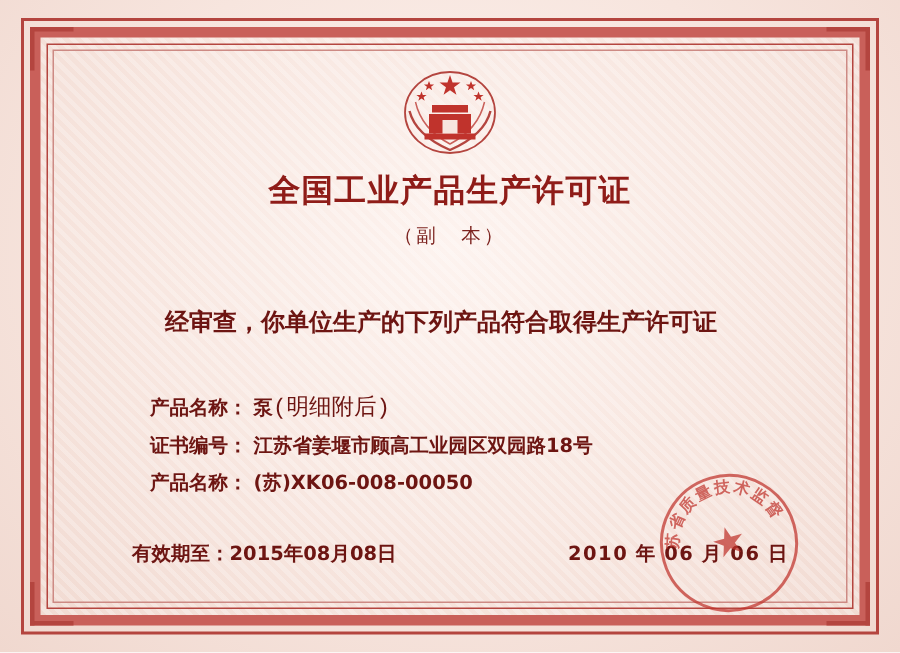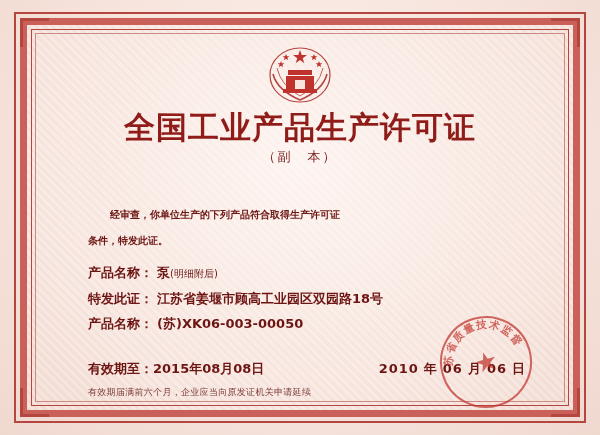--- a/index.html
+++ b/index.html
@@ -96,21 +96,21 @@
   .emblem {
     width: 78px;
     height: 62px;
   }
 
   .title {
     position: absolute;
     top: 72px;
     left: 0; right: 0;
     text-align: center;
-    font-size: 31px;
+    font-size: 21px;
     line-height: 34px;
     font-weight: bold;
     color: #8f1c18;
     letter-spacing: 1px;
     font-family: "DejaVu Sans", "Liberation Sans", sans-serif;
   }
   .subtitle {
     position: absolute;
     top: 110px;
     left: 0; right: 0;
@@ -129,49 +129,51 @@
     color: #6d1512;
   }
 
   .body-lines {
     position: absolute;
     top: 164px;
     left: 48px;
     right: 19px;
     color: #6d1512;
     font-weight: bold;
-    font-size: 10px;
+    font-size: 16px;
     line-height: 26px;
   }
   .body-lines .l1 { text-indent: 22px; }
   .body-lines .l2 { text-indent: 0px; }
 
   .fields {
     position: absolute;
     top: 222px;
     left: 48px;
     right: 30px;
     color: #6d1512;
     font-size: 13px;
     line-height: 25px;
     font-weight: bold;
   }
   .field {
     white-space: nowrap;
   }
   .field .label {
     display: inline-block;
+    margin-left: 12px;
   }
   .field .value {
     display: inline-block;
     margin-left: 4px;
   }
   .field .small {
-    font-size: 10px;
+    font-size: 15px;
     font-weight: normal;
+    font-family: Liberation Mono, monospace;
   }
 
   .date-row {
     position: absolute;
     top: 322px;
     left: 48px;
     right: 34px;
     color: #6d1512;
     font-size: 13px;
     font-weight: bold;
@@ -264,45 +266,43 @@
         </g>
       </svg>
     </div>
 
     <div class="title">全国工业产品生产许可证</div>
     <div class="subtitle">（副　本）</div>
 
 
     <div class="body-lines">
       <div class="l1">经审查，你单位生产的下列产品符合取得生产许可证</div>
-      <div class="l2">条件，特发此证。</div>
     </div>
 
     <div class="fields">
       <div class="field">
         <span class="label">产品名称：</span><span class="value">泵</span><span class="small">(明细附后)</span>
       </div>
       <div class="field">
-        <span class="label">特发此证：</span><span class="value">江苏省姜堰市顾高工业园区双园路18号</span>
+        <span class="label">证书编号：</span><span class="value">江苏省姜堰市顾高工业园区双园路18号</span>
       </div>
       <div class="field">
-        <span class="label">产品名称：</span><span class="value">(苏)XK06-003-00050</span>
+        <span class="label">产品名称：</span><span class="value">(苏)XK06-008-00050</span>
       </div>
     </div>
 
     <div class="date-row">
       <div class="valid">
         <span>有效期至：</span><span>2015年08月08日</span>
       </div>
       <div class="issue">
         <span class="num">2010</span><span>年</span><span class="num">06</span><span>月</span><span class="num">06</span><span>日</span>
       </div>
     </div>
 
-    <div class="footnote">有效期届满前六个月，企业应当向原发证机关申请延续</div>
 
     <div class="seal">
       <div class="seal-ring"></div>
       <div class="seal-star">★</div>
       <svg viewBox="0 0 92 92" xmlns="http://www.w3.org/2000/svg" style="position:absolute;inset:0;">
         <defs>
           <path id="arcpath" d="M 12,46 A 34,34 0 0 1 80,46" fill="none"></path>
         </defs>
         <text font-size="10.5" font-weight="bold" fill="#c0332c" letter-spacing="1.5" font-family="DejaVu Sans, sans-serif">
           <textPath href="#arcpath" startOffset="50%" text-anchor="middle">江苏省质量技术监督局</textPath>

